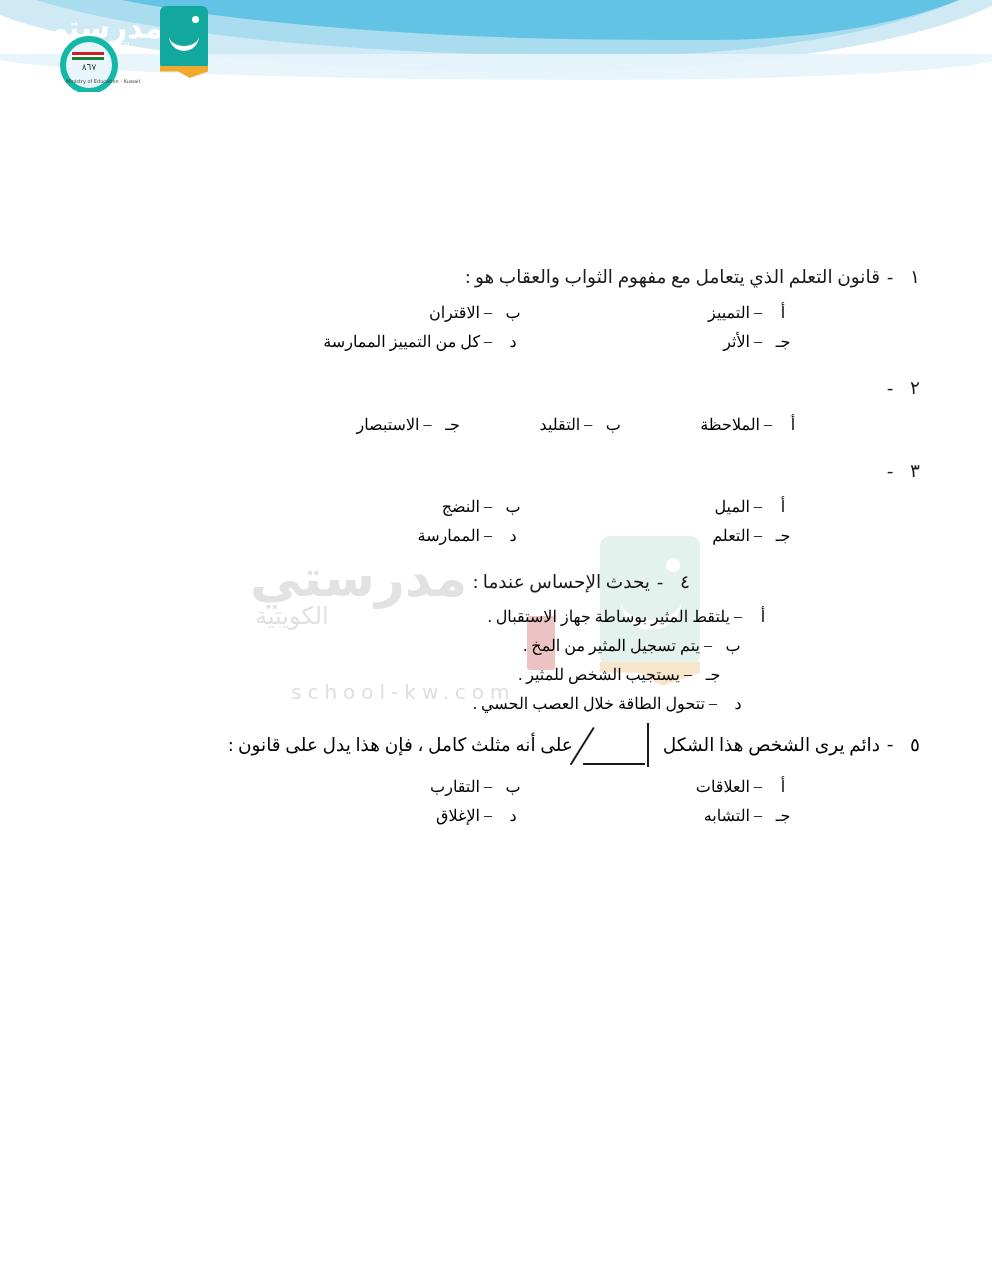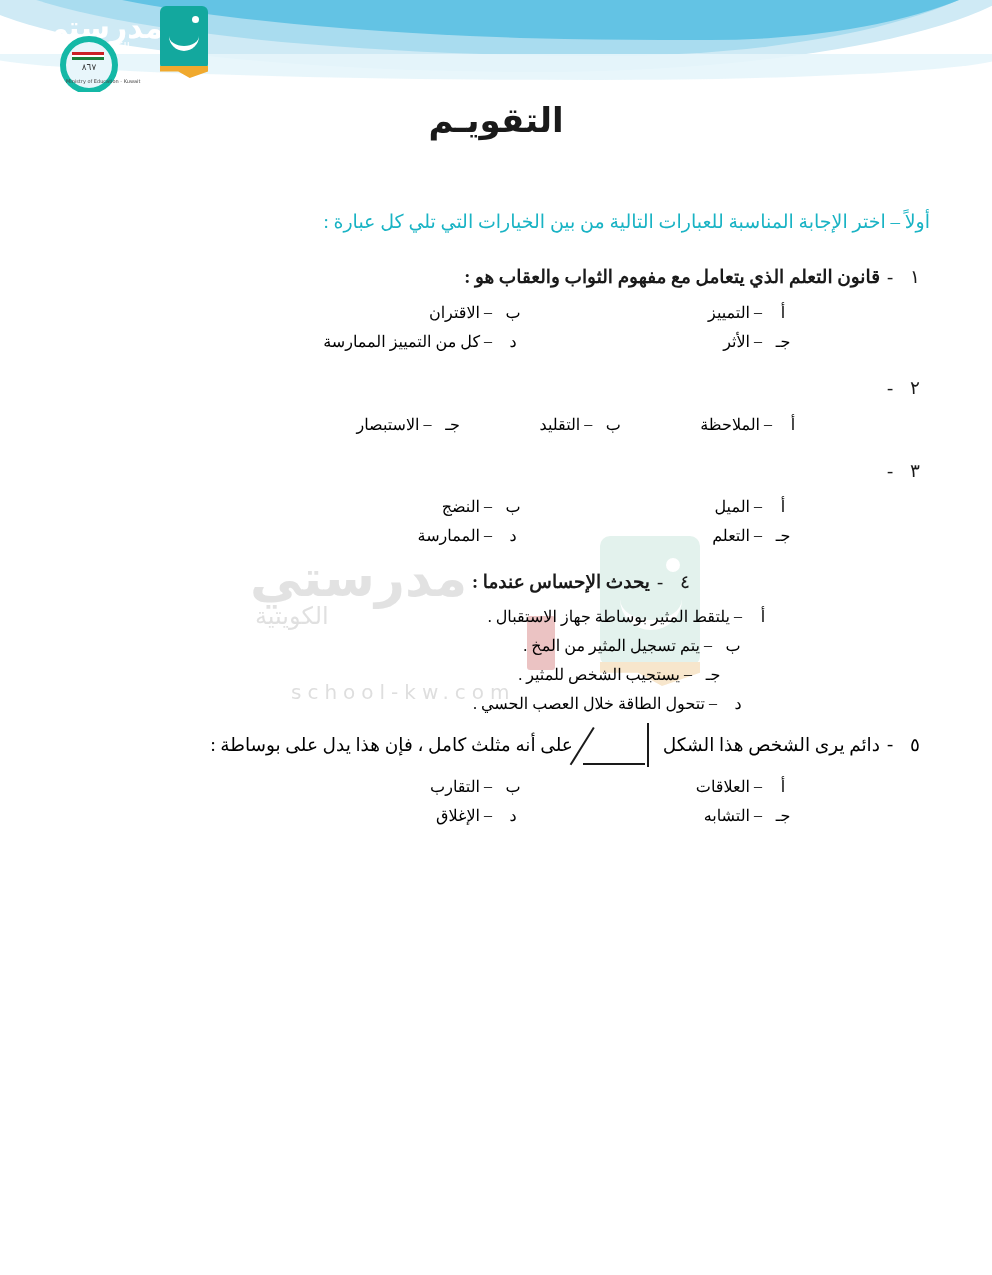--- a/index.html
+++ b/index.html
@@ -293,21 +293,20 @@
     font-size: 18.5px;
   }
   .q-dash {
     width: 20px;
     flex: 0 0 20px;
     text-align: center;
   }
   .q-text {
     flex: 0 1 auto;
     text-align: right;
-    font-weight: bold;
   }
   .opt {
     display: flex;
     flex-direction: row;
   }
   .opt-key {
     min-width: 34px;
     text-align: center;
   }
   .opt-dash {
@@ -426,23 +425,21 @@
   <div class="wm-domain">school-kw.com</div>
   <div class="wm-badge">
     <div class="smile"></div>
     <div class="dot"></div>
   </div>
   <div class="wm-mark-red"></div>
 </div>
 
 <div class="sheet">
 
-  <div class="doc-title">التقويـم</div>
-
-  <div class="section-heading">أولاً – اختر الإجابة المناسبة للعبارات التالية من بين الخيارات التي تلي كل عبارة :</div>
+
 
   <div class="q-list">
 
     <div class="question">
       <div class="q-stem">
         <span class="q-num">١</span>
         <span class="q-dash">-</span>
         <span class="q-text">قانون التعلم الذي يتعامل مع مفهوم الثواب والعقاب هو :</span>
       </div>
       <div class="two-col">
@@ -575,21 +572,21 @@
     <div class="question" style="margin-top:10px;">
       <div class="q5-stem">
         <span class="q-num">٥</span>
         <span class="q-dash">-</span>
         <span>دائم يرى الشخص هذا الشكل</span>
         <span class="triangle-box">
           <span class="hyp"></span>
           <span class="base"></span>
           <span class="vert"></span>
         </span>
-        <span>على أنه مثلث كامل ، فإن هذا يدل على بوساطة :</span>
+        <span>على أنه مثلث كامل ، فإن هذا يدل على قانون :</span>
       </div>
       <div class="two-col">
         <div class="col-right">
           <div class="opt">
             <span class="opt-key">أ</span>
             <span class="opt-dash">–</span>
             <span class="opt-text">العلاقات</span>
           </div>
         </div>
         <div class="col-left">

